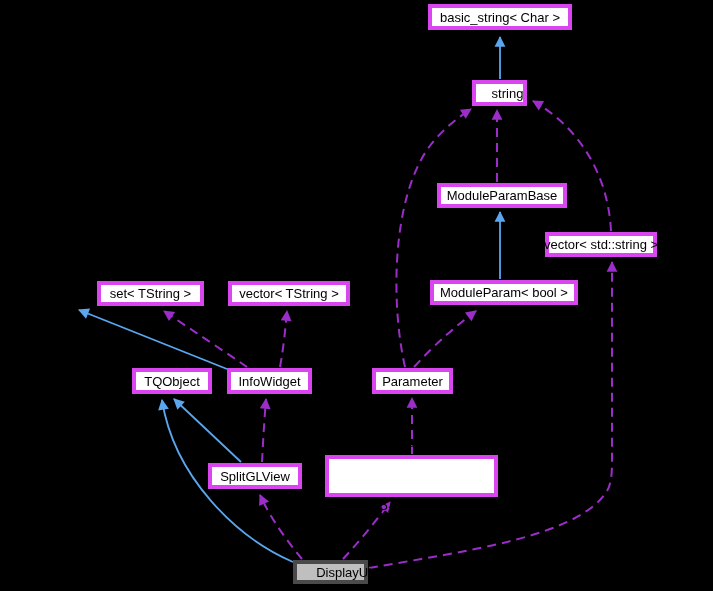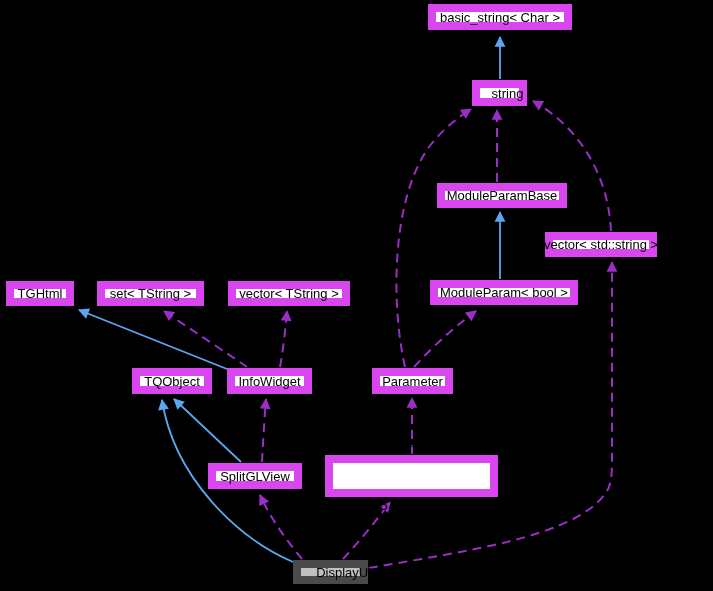--- a/index.html
+++ b/index.html
@@ -32,21 +32,21 @@
     fill: none;
     stroke: #9b2dc8;
     stroke-width: 2;
     stroke-dasharray: 9 6;
   }
   .node {
     position: absolute;
     z-index: 2;
     box-sizing: border-box;
     background: #ffffff;
-    border: 8px solid #d946ef;
+    border: 4px solid #d946ef;
     color: #000000;
     font-size: 13px;
     display: flex;
     align-items: center;
     justify-content: center;
     text-align: center;
     white-space: nowrap;
     cursor: pointer;
   }
   .node.highlight {
@@ -97,21 +97,20 @@
   <div class="node" style="left:428px; top:4px; width:144px; height:26px;">basic_string&lt; Char &gt;</div>
 
   <div class="node" style="left:472px; top:80px; width:55px; height:26px;padding-left:16px;">string</div>
 
   <div class="node" style="left:437px; top:183px; width:130px; height:25px;">ModuleParamBase</div>
 
   <div class="node" style="left:545px; top:232px; width:112px; height:25px;">vector&lt; std::string &gt;</div>
 
   <div class="node" style="left:430px; top:280px; width:148px; height:25px;">ModuleParam&lt; bool &gt;</div>
 
-  <div class="node" style="left:6px; top:281px; width:68px; height:25px;">TGHtml</div>
 
   <div class="node" style="left:97px; top:281px; width:107px; height:25px;">set&lt; TString &gt;</div>
 
   <div class="node" style="left:228px; top:281px; width:122px; height:25px;">vector&lt; TString &gt;</div>
 
   <div class="node" style="left:132px; top:368px; width:80px; height:26px;">TQObject</div>
 
   <div class="node" style="left:227px; top:368px; width:85px; height:26px;">InfoWidget</div>
 
   <div class="node" style="left:372px; top:368px; width:81px; height:26px;">Parameter</div>

